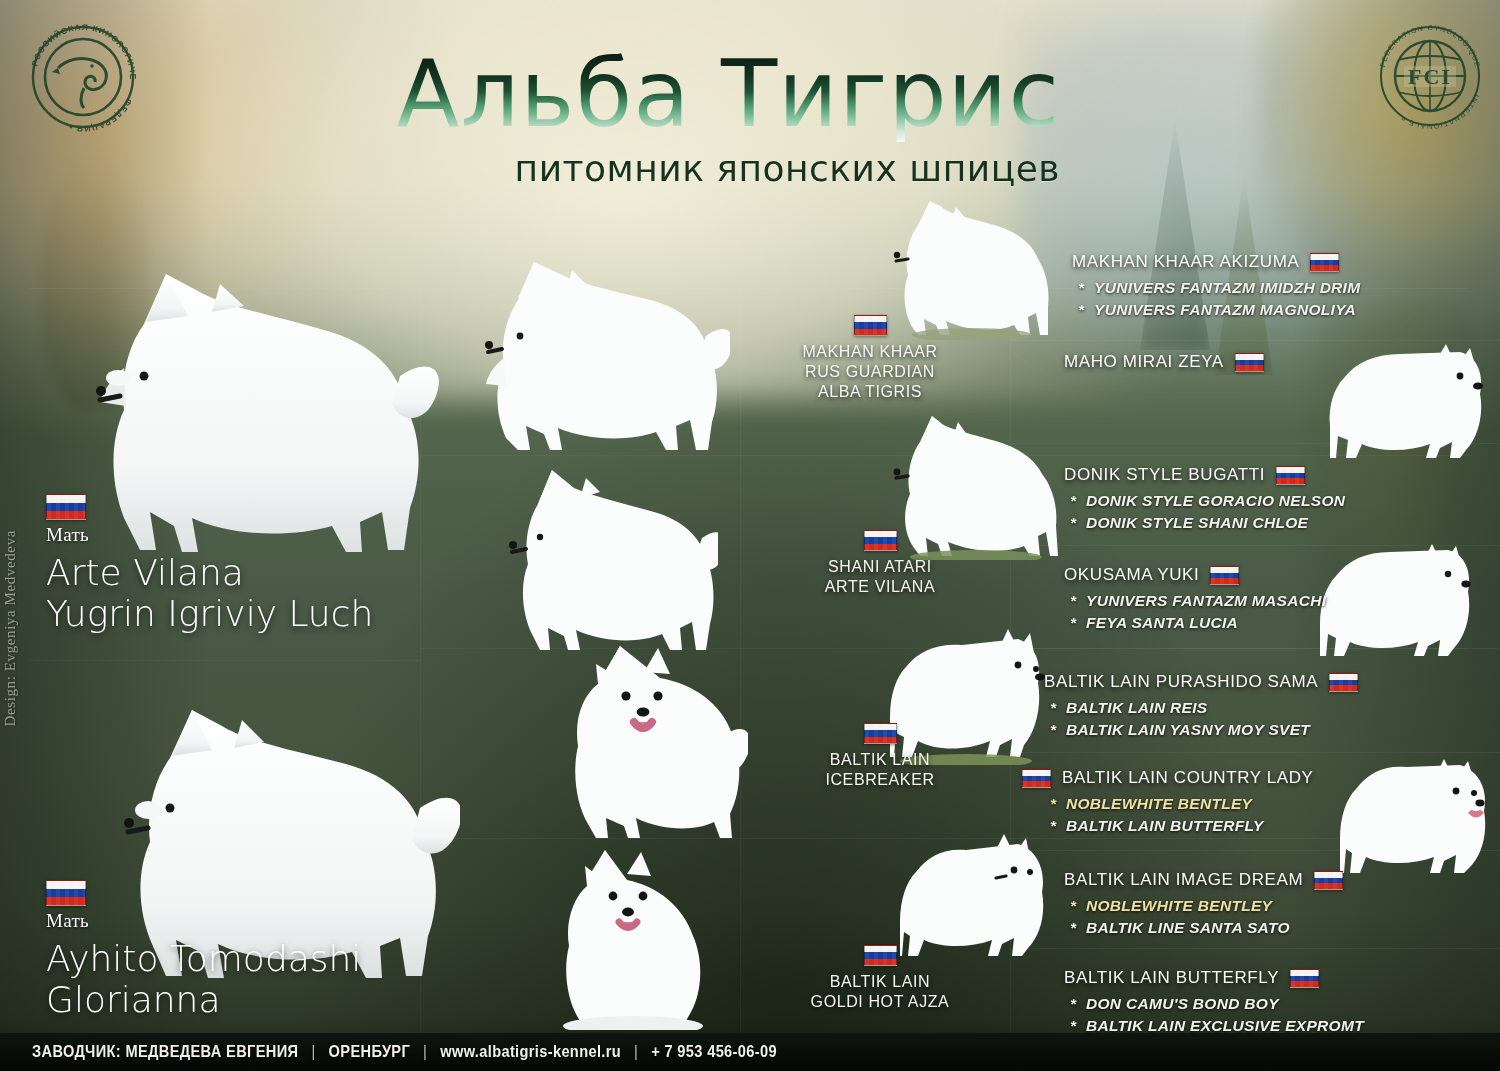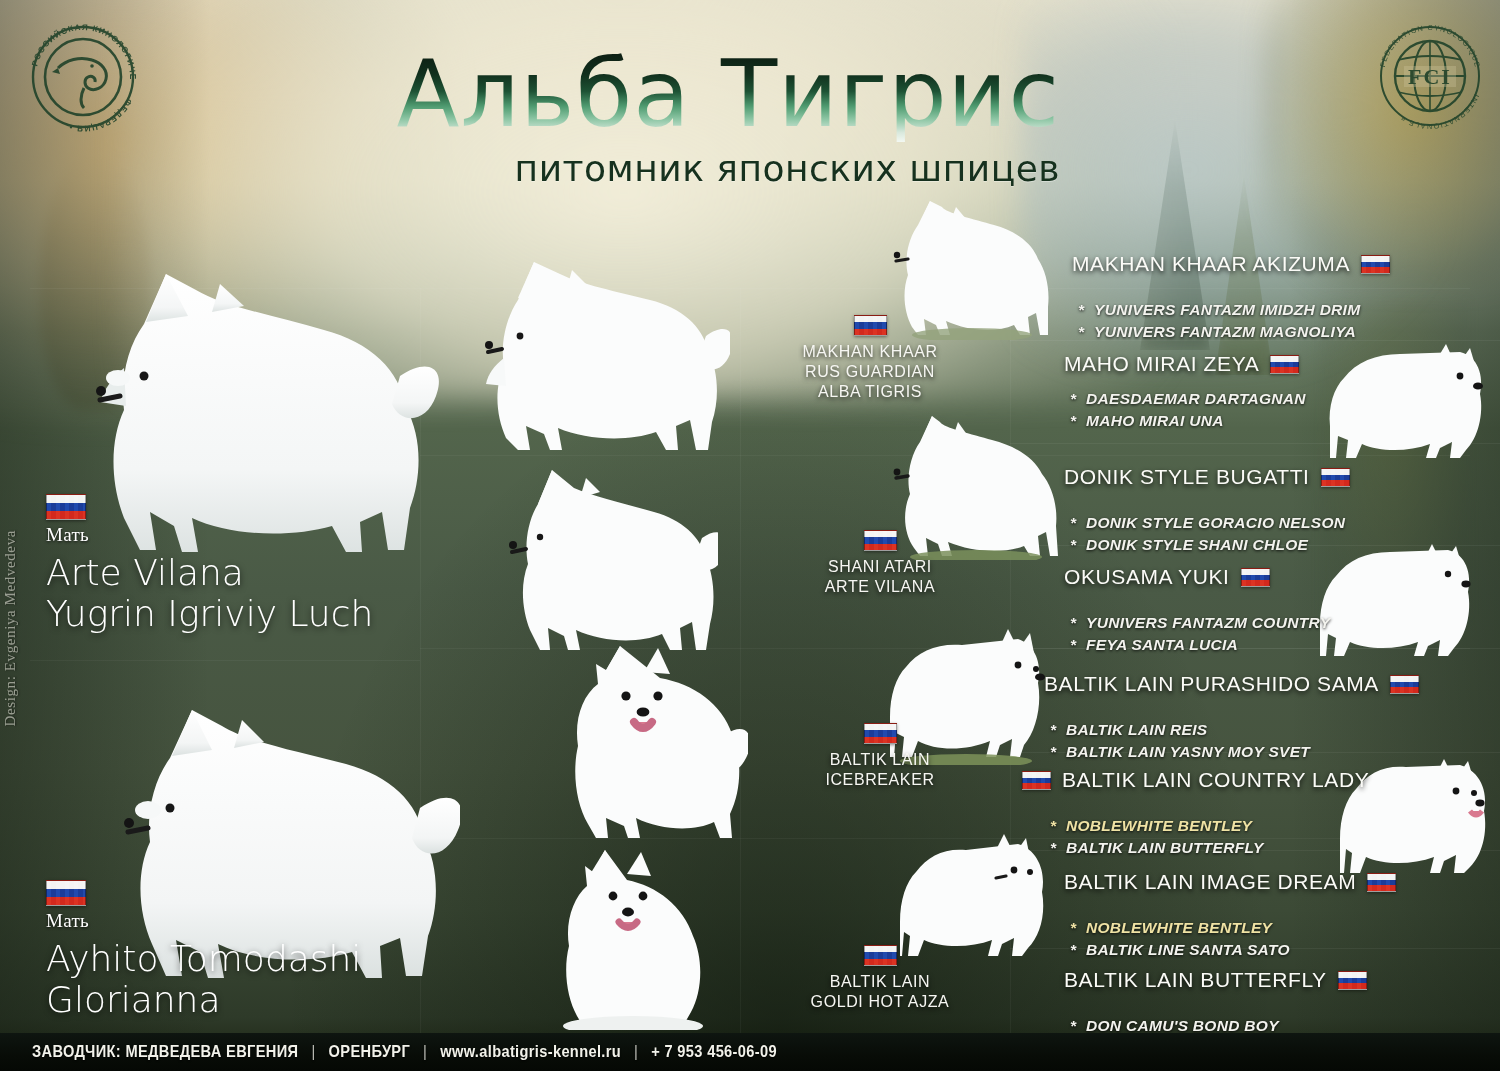--- a/index.html
+++ b/index.html
@@ -225,26 +225,26 @@
   #gp-0 { left:755px; top:315px; }
   #gp-1 { left:765px; top:530px; }
   #gp-2 { left:765px; top:723px; }
   #gp-3 { left:765px; top:945px; }
 
   
   .ggp { position:absolute; z-index: 22; }
   .ggp .row1 { display:flex; align-items:center; gap:11px; white-space:nowrap; }
   .ggp .ggname {
     color:#fbfbf7;
-    font-size: 21px;
+    font-size: 17px;
     letter-spacing: .6px;
     font-family:"Liberation Sans", sans-serif;
     text-shadow: 0 2px 5px rgba(0,0,0,.85);
   }
-  .ggp ul { list-style:none; margin-top: 23px; }
+  .ggp ul { list-style:none; margin-top: 5px; }
   .ggp li {
     color:#f3f3ee;
     font-size: 15.5px;
     font-style: italic;
     font-weight: 700;
     letter-spacing: .3px;
     line-height: 1.42;
     font-family:"Liberation Sans", sans-serif;
     text-shadow: 0 1px 3px rgba(0,0,0,.85);
     padding-left: 6px;
@@ -612,44 +612,40 @@
       <li><span class="star">*</span><span>YUNIVERS FANTAZM IMIDZH DRIM</span></li>
       <li><span class="star">*</span><span>YUNIVERS FANTAZM MAGNOLIYA</span></li>
     </ul>
   </div>
 
   <div class="ggp" id="ggp-1" style="left:1064px; top:352px;">
     <div class="row1">
       <span class="ggname">MAHO MIRAI ZEYA</span>
       <span class="flag xs"></span>
     </div>
-    <ul style="margin-top:12px">
-      <li><span class="star">*</span><span>DAESDAEMAR DARTAGNAN</span></li>
-      <li><span class="star">*</span><span>MAHO MIRAI UNA</span></li>
-    </ul>
   </div>
 
   <div class="ggp" id="ggp-2" style="left:1064px; top:465px;">
     <div class="row1">
       <span class="ggname">DONIK STYLE BUGATTI</span>
       <span class="flag xs"></span>
     </div>
     <ul>
       <li><span class="star">*</span><span>DONIK STYLE GORACIO NELSON</span></li>
       <li><span class="star">*</span><span>DONIK STYLE SHANI CHLOE</span></li>
     </ul>
   </div>
 
   <div class="ggp" id="ggp-3" style="left:1064px; top:565px;">
     <div class="row1">
       <span class="ggname">OKUSAMA YUKI</span>
       <span class="flag xs"></span>
     </div>
     <ul>
-      <li><span class="star">*</span><span>YUNIVERS FANTAZM COUNTRY</span></li>
+      <li><span class="star">*</span><span>YUNIVERS FANTAZM MASACHI</span></li>
       <li><span class="star">*</span><span>FEYA SANTA LUCIA</span></li>
     </ul>
   </div>
 
   <div class="ggp" id="ggp-4" style="left:1044px; top:672px;">
     <div class="row1">
       <span class="ggname">BALTIK LAIN PURASHIDO SAMA</span>
       <span class="flag xs"></span>
     </div>
     <ul>

